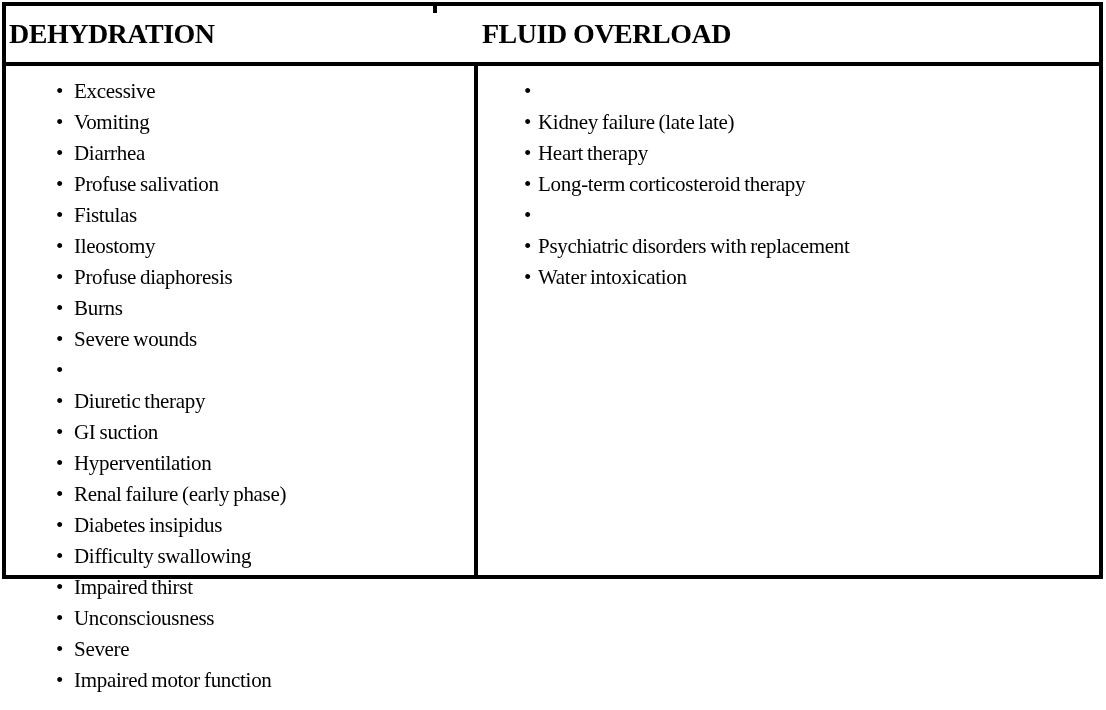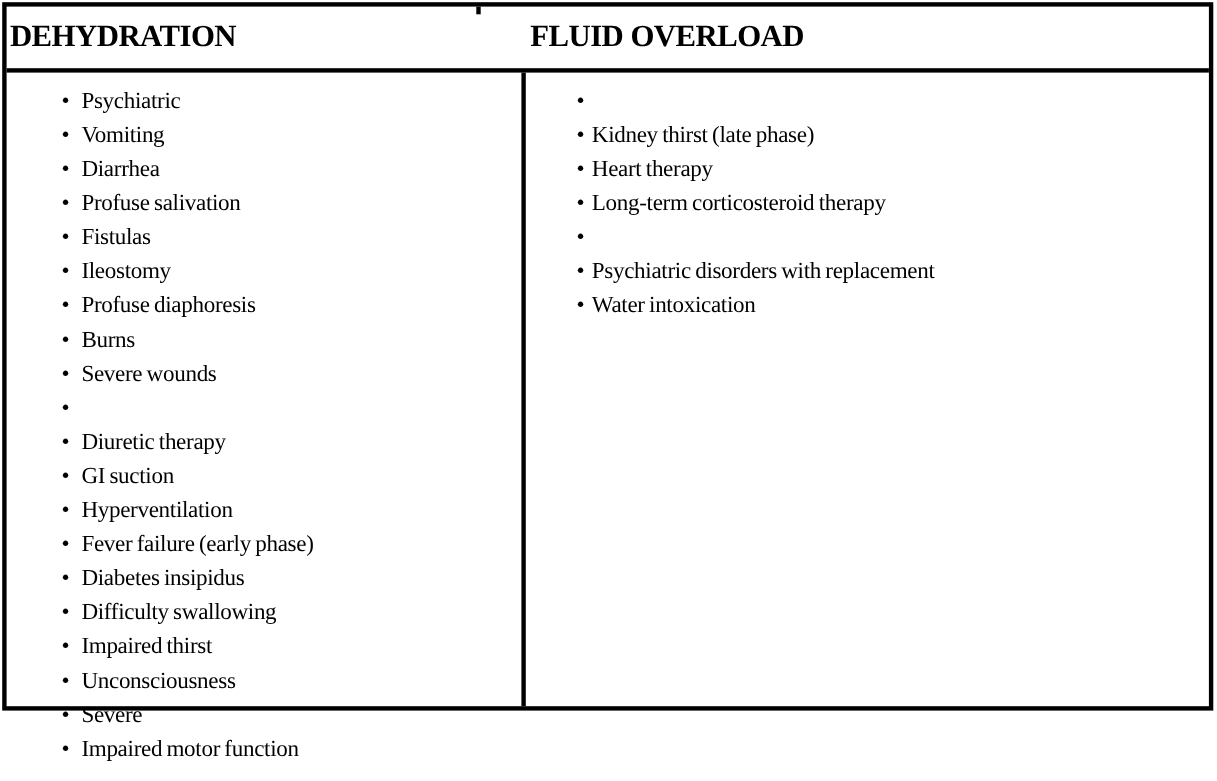--- a/index.html
+++ b/index.html
@@ -10,21 +10,21 @@
     background: var(--bg, #ffffff);
     color: var(--fg, #000000);
     font-family: "Liberation Serif", "DejaVu Serif", serif;
     overflow: hidden;
   }
   .causes-table {
     position: absolute;
     left: 2px;
     top: 2px;
     width: 1101px;
-    height: 644px;
+    height: 577px;
     box-sizing: border-box;
     border: 4px solid var(--border, #000000);
     display: flex;
     flex-direction: column;
     background: var(--bg, #ffffff);
   }
   .header-row {
     flex: none;
     height: 60px;
     box-sizing: border-box;
@@ -98,21 +98,21 @@
       <div class="hcell right">
         <span class="header-title">FLUID OVERLOAD</span>
       </div>
     </div>
 
     <div class="body-row">
       <div class="col left">
         <ul class="items">
             <li class="item">
               <span class="bullet">•</span>
-              <span class="item-text">Psychiatric</span>
+              <span class="item-text">Excessive</span>
             </li>
             <li class="item">
               <span class="bullet">•</span>
               <span class="item-text">Vomiting</span>
             </li>
             <li class="item">
               <span class="bullet">•</span>
               <span class="item-text">Diarrhea</span>
             </li>
             <li class="item">
@@ -149,21 +149,21 @@
             <li class="item">
               <span class="bullet">•</span>
               <span class="item-text">GI suction</span>
             </li>
             <li class="item">
               <span class="bullet">•</span>
               <span class="item-text">Hyperventilation</span>
             </li>
             <li class="item">
               <span class="bullet">•</span>
-              <span class="item-text">Fever failure (early phase)</span>
+              <span class="item-text">Renal failure (early phase)</span>
             </li>
             <li class="item">
               <span class="bullet">•</span>
               <span class="item-text">Diabetes insipidus</span>
             </li>
             <li class="item">
               <span class="bullet">•</span>
               <span class="item-text">Difficulty swallowing</span>
             </li>
             <li class="item">
@@ -184,21 +184,21 @@
             </li>
           </ul>
       </div>
       <div class="col right">
         <ul class="items">
             <li class="item">
               <span class="bullet">•</span>
             </li>
             <li class="item">
               <span class="bullet">•</span>
-              <span class="item-text">Kidney thirst (late phase)</span>
+              <span class="item-text">Kidney failure (late late)</span>
             </li>
             <li class="item">
               <span class="bullet">•</span>
               <span class="item-text">Heart therapy</span>
             </li>
             <li class="item">
               <span class="bullet">•</span>
               <span class="item-text">Long-term corticosteroid therapy</span>
             </li>
             <li class="item">

